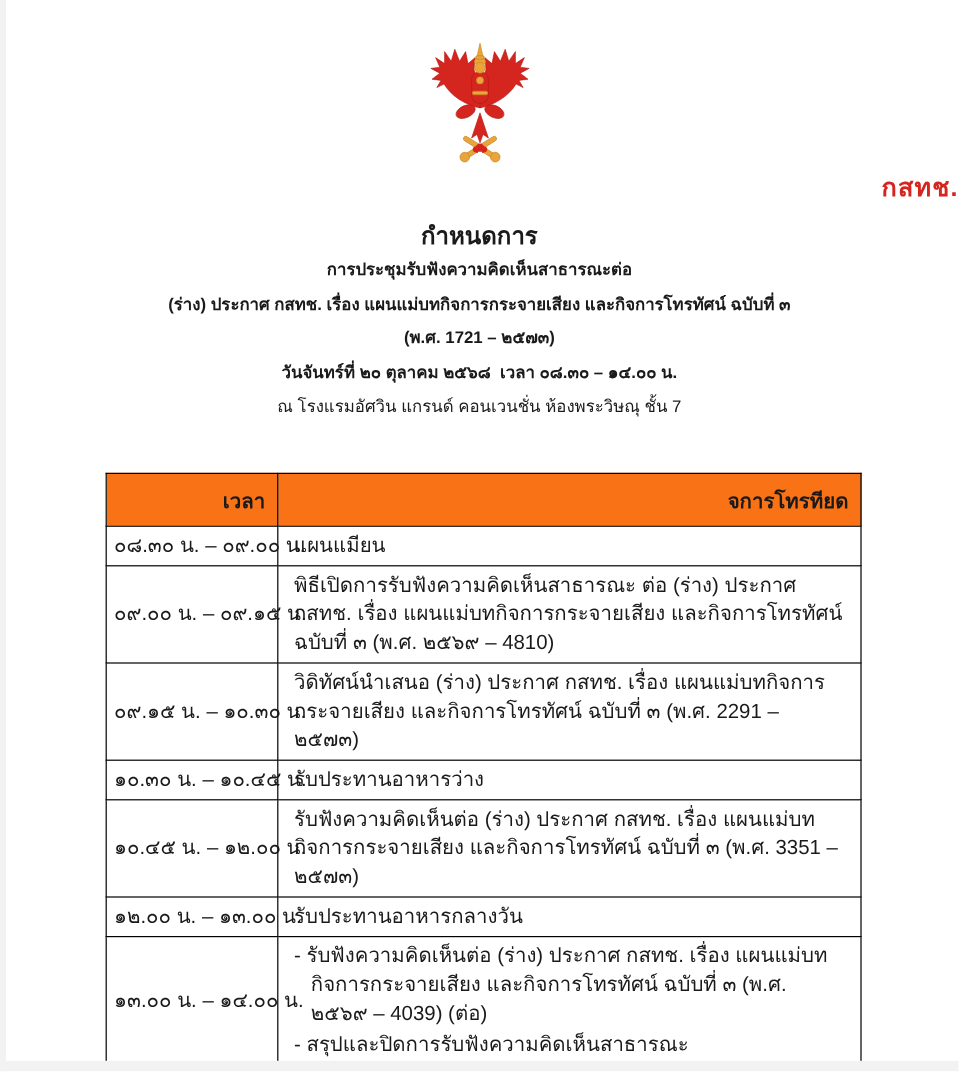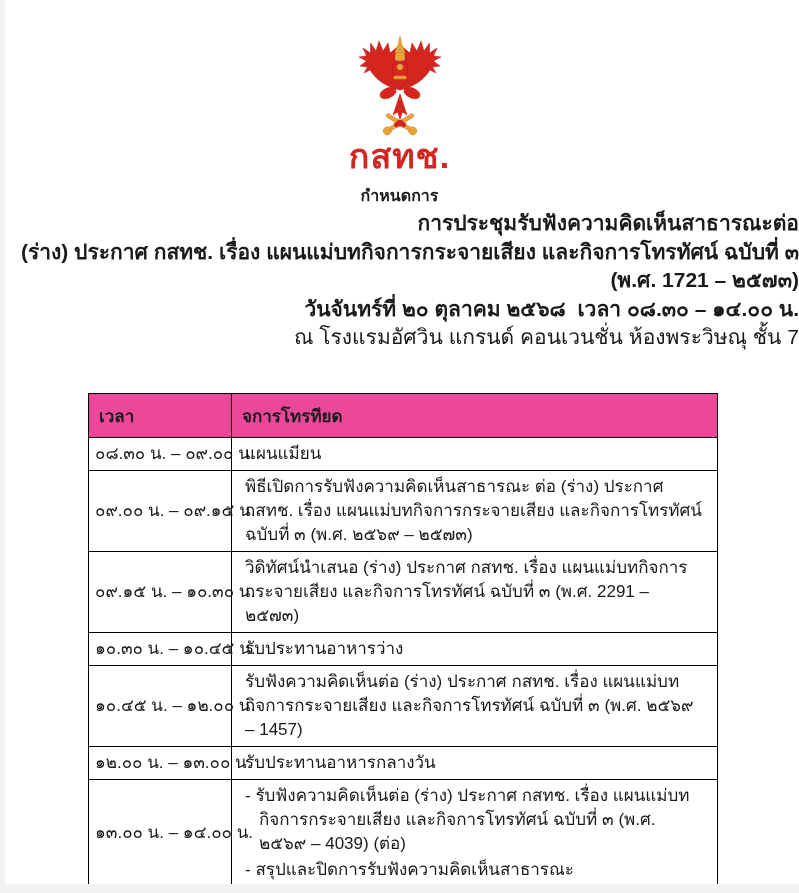--- a/index.html
+++ b/index.html
@@ -19,56 +19,57 @@
   .edge-bottom {
     position: absolute; left: 0; bottom: 0; width: 100%; height: 9px;
     background: #f2f2f2;
   }
   .logo-wrap {
     padding-top: 34px;
     text-align: center;
   }
   .logo-text {
     margin-top: -2px;
-    font-size: 34px;
+    font-size: 21px;
     line-height: 30px;
     font-weight: 800;
     color: #d5251f;
     letter-spacing: 1px;
+    text-align: right;
   }
   .doc-title {
     margin-top: 12px;
     text-align: center;
-    font-size: 16px;
+    font-size: 20px;
     line-height: 26px;
     font-weight: 700;
   }
   .sub {
-    text-align: right;
-    font-size: 21px;
+    text-align: center;
+    font-size: 14px;
     line-height: 28.5px;
   }
   .sub.bold { font-weight: 700; }
   table.schedule {
     margin-left: 88px;
     margin-top: 41px;
     width: 630px;
     border-collapse: collapse;
     table-layout: fixed;
     font-size: 17px;
   }
   table.schedule th, table.schedule td {
     border: 1px solid #000000;
     vertical-align: middle;
   }
   table.schedule th {
-    background: #ec4899;
+    background: #f97316;
     font-weight: 700;
     padding: 8px 10px;
-    text-align: left;
+    text-align: right;
   }
   col.col-time { width: 143px; }
   td.time-cell {
     text-align: center;
     white-space: nowrap;
     padding: 4px 6px;
     line-height: 24px;
   }
   td.detail-cell {
     padding: 4px 13px;
@@ -141,33 +142,33 @@
         <th>จการโทรทียด</th>
       </tr>
     </thead>
     <tbody>
       <tr>
         <td class="time-cell">๐๘.๓๐ น. – ๐๙.๐๐ น.</td>
         <td class="detail-cell">แผนแมียน</td>
       </tr>
       <tr>
         <td class="time-cell">๐๙.๐๐ น. – ๐๙.๑๕ น.</td>
-        <td class="detail-cell">พิธีเปิดการรับฟังความคิดเห็นสาธารณะ ต่อ (ร่าง) ประกาศ กสทช. เรื่อง แผนแม่บทกิจการกระจายเสียง และกิจการโทรทัศน์ ฉบับที่ ๓ (พ.ศ. ๒๕๖๙ – ๒๕๗๓)</td>
+        <td class="detail-cell">พิธีเปิดการรับฟังความคิดเห็นสาธารณะ ต่อ (ร่าง) ประกาศ กสทช. เรื่อง แผนแม่บทกิจการกระจายเสียง และกิจการโทรทัศน์ ฉบับที่ ๓ (พ.ศ. ๒๕๖๙ – 4810)</td>
       </tr>
       <tr>
         <td class="time-cell">๐๙.๑๕ น. – ๑๐.๓๐ น.</td>
         <td class="detail-cell">วิดิทัศน์นำเสนอ (ร่าง) ประกาศ กสทช. เรื่อง แผนแม่บทกิจการกระจายเสียง และกิจการโทรทัศน์ ฉบับที่ ๓ (พ.ศ. 2291 – ๒๕๗๓)</td>
       </tr>
       <tr>
         <td class="time-cell">๑๐.๓๐ น. – ๑๐.๔๕ น.</td>
         <td class="detail-cell">รับประทานอาหารว่าง</td>
       </tr>
       <tr>
         <td class="time-cell">๑๐.๔๕ น. – ๑๒.๐๐ น.</td>
-        <td class="detail-cell">รับฟังความคิดเห็นต่อ (ร่าง) ประกาศ กสทช. เรื่อง แผนแม่บทกิจการกระจายเสียง และกิจการโทรทัศน์ ฉบับที่ ๓ (พ.ศ. ๒๕๖๙ – 1457)</td>
+        <td class="detail-cell">รับฟังความคิดเห็นต่อ (ร่าง) ประกาศ กสทช. เรื่อง แผนแม่บทกิจการกระจายเสียง และกิจการโทรทัศน์ ฉบับที่ ๓ (พ.ศ. 3351 – ๒๕๗๓)</td>
       </tr>
       <tr>
         <td class="time-cell">๑๒.๐๐ น. – ๑๓.๐๐ น.</td>
         <td class="detail-cell">รับประทานอาหารกลางวัน</td>
       </tr>
       <tr>
         <td class="time-cell">๑๓.๐๐ น. – ๑๔.๐๐ น.</td>
         <td class="detail-cell">
           <div class="bullet">- รับฟังความคิดเห็นต่อ (ร่าง) ประกาศ กสทช. เรื่อง แผนแม่บทกิจการกระจายเสียง และกิจการโทรทัศน์ ฉบับที่ ๓ (พ.ศ. ๒๕๖๙ – 4039) (ต่อ)</div>
           <div class="bullet">- สรุปและปิดการรับฟังความคิดเห็นสาธารณะ</div>

